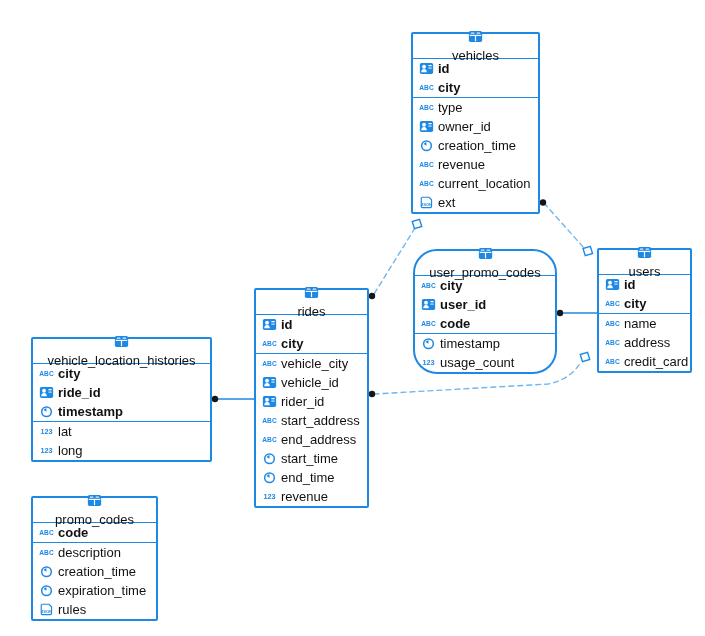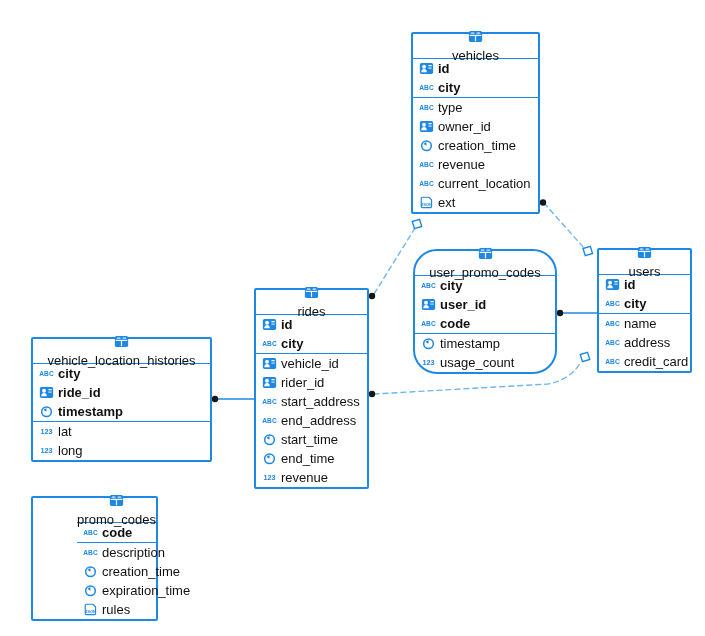--- a/index.html
+++ b/index.html
@@ -338,20 +338,28 @@
                 <text x="7" y="8.6" text-anchor="middle" font-size="6.2" font-weight="bold" font-family="Liberation Sans, DejaVu Sans, sans-serif" fill="currentColor">ABC</text>
               </svg>
             </span>
             <span class="flabel">city</span>
           </div>
         </div>
         <div class="body">
           <div class="frow">
             <span class="icon">
               <svg viewBox="0 0 14 12" width="15" height="13">
+                <text x="7" y="8.6" text-anchor="middle" font-size="6.2" font-weight="bold" font-family="Liberation Sans, DejaVu Sans, sans-serif" fill="currentColor">ABC</text>
+              </svg>
+            </span>
+            <span class="flabel">vehicle_city</span>
+          </div>
+          <div class="frow">
+            <span class="icon">
+              <svg viewBox="0 0 14 12" width="15" height="13">
                 <rect x="0.8" y="0.8" width="12.4" height="10.4" rx="1.6" fill="currentColor"></rect>
                 <circle cx="4.7" cy="4.4" r="1.8" fill="#fff"></circle>
                 <path d="M2.1,9.6 c0,-2.1 1.2,-3.1 2.6,-3.1 s2.6,1 2.6,3.1 z" fill="#fff"></path>
                 <rect x="8.7" y="2.8" width="3.2" height="1.2" rx="0.4" fill="#fff"></rect>
                 <rect x="8.7" y="5" width="3.2" height="1.2" rx="0.4" fill="#fff" opacity="0.75"></rect>
               </svg>
             </span>
             <span class="flabel">vehicle_id</span>
           </div>
           <div class="frow">
@@ -471,21 +479,21 @@
               <svg viewBox="0 0 14 12" width="15" height="13">
                 <text x="7" y="8.8" text-anchor="middle" font-size="6.8" font-weight="600" font-family="Liberation Sans, DejaVu Sans, sans-serif" fill="currentColor">123</text>
               </svg>
             </span>
             <span class="flabel">long</span>
           </div>
         </div>
       </div>
   </div>
 
-  <div class="tbl" style="left:31px;top:496px;width:127px;padding-left:44px;">
+  <div class="tbl" style="left:31px;top:496px;width:127px;">
     <div class="tbl-header">
       <span class="icon">
           <svg viewBox="0 0 14 12" width="15" height="13">
             <rect x="0.8" y="0.8" width="12.4" height="10.4" rx="1.6" fill="currentColor"></rect>
             <line x1="1.6" y1="5" x2="12.4" y2="5" stroke="#fff" stroke-width="1.1"></line>
             <line x1="7" y1="5" x2="7" y2="10.4" stroke="#fff" stroke-width="1.1"></line>
             <rect x="2.6" y="2.2" width="3.4" height="1.3" rx="0.5" fill="#fff" opacity="0.85"></rect>
             <rect x="8" y="2.2" width="3.4" height="1.3" rx="0.5" fill="#fff" opacity="0.85"></rect>
           </svg>
         </span>

